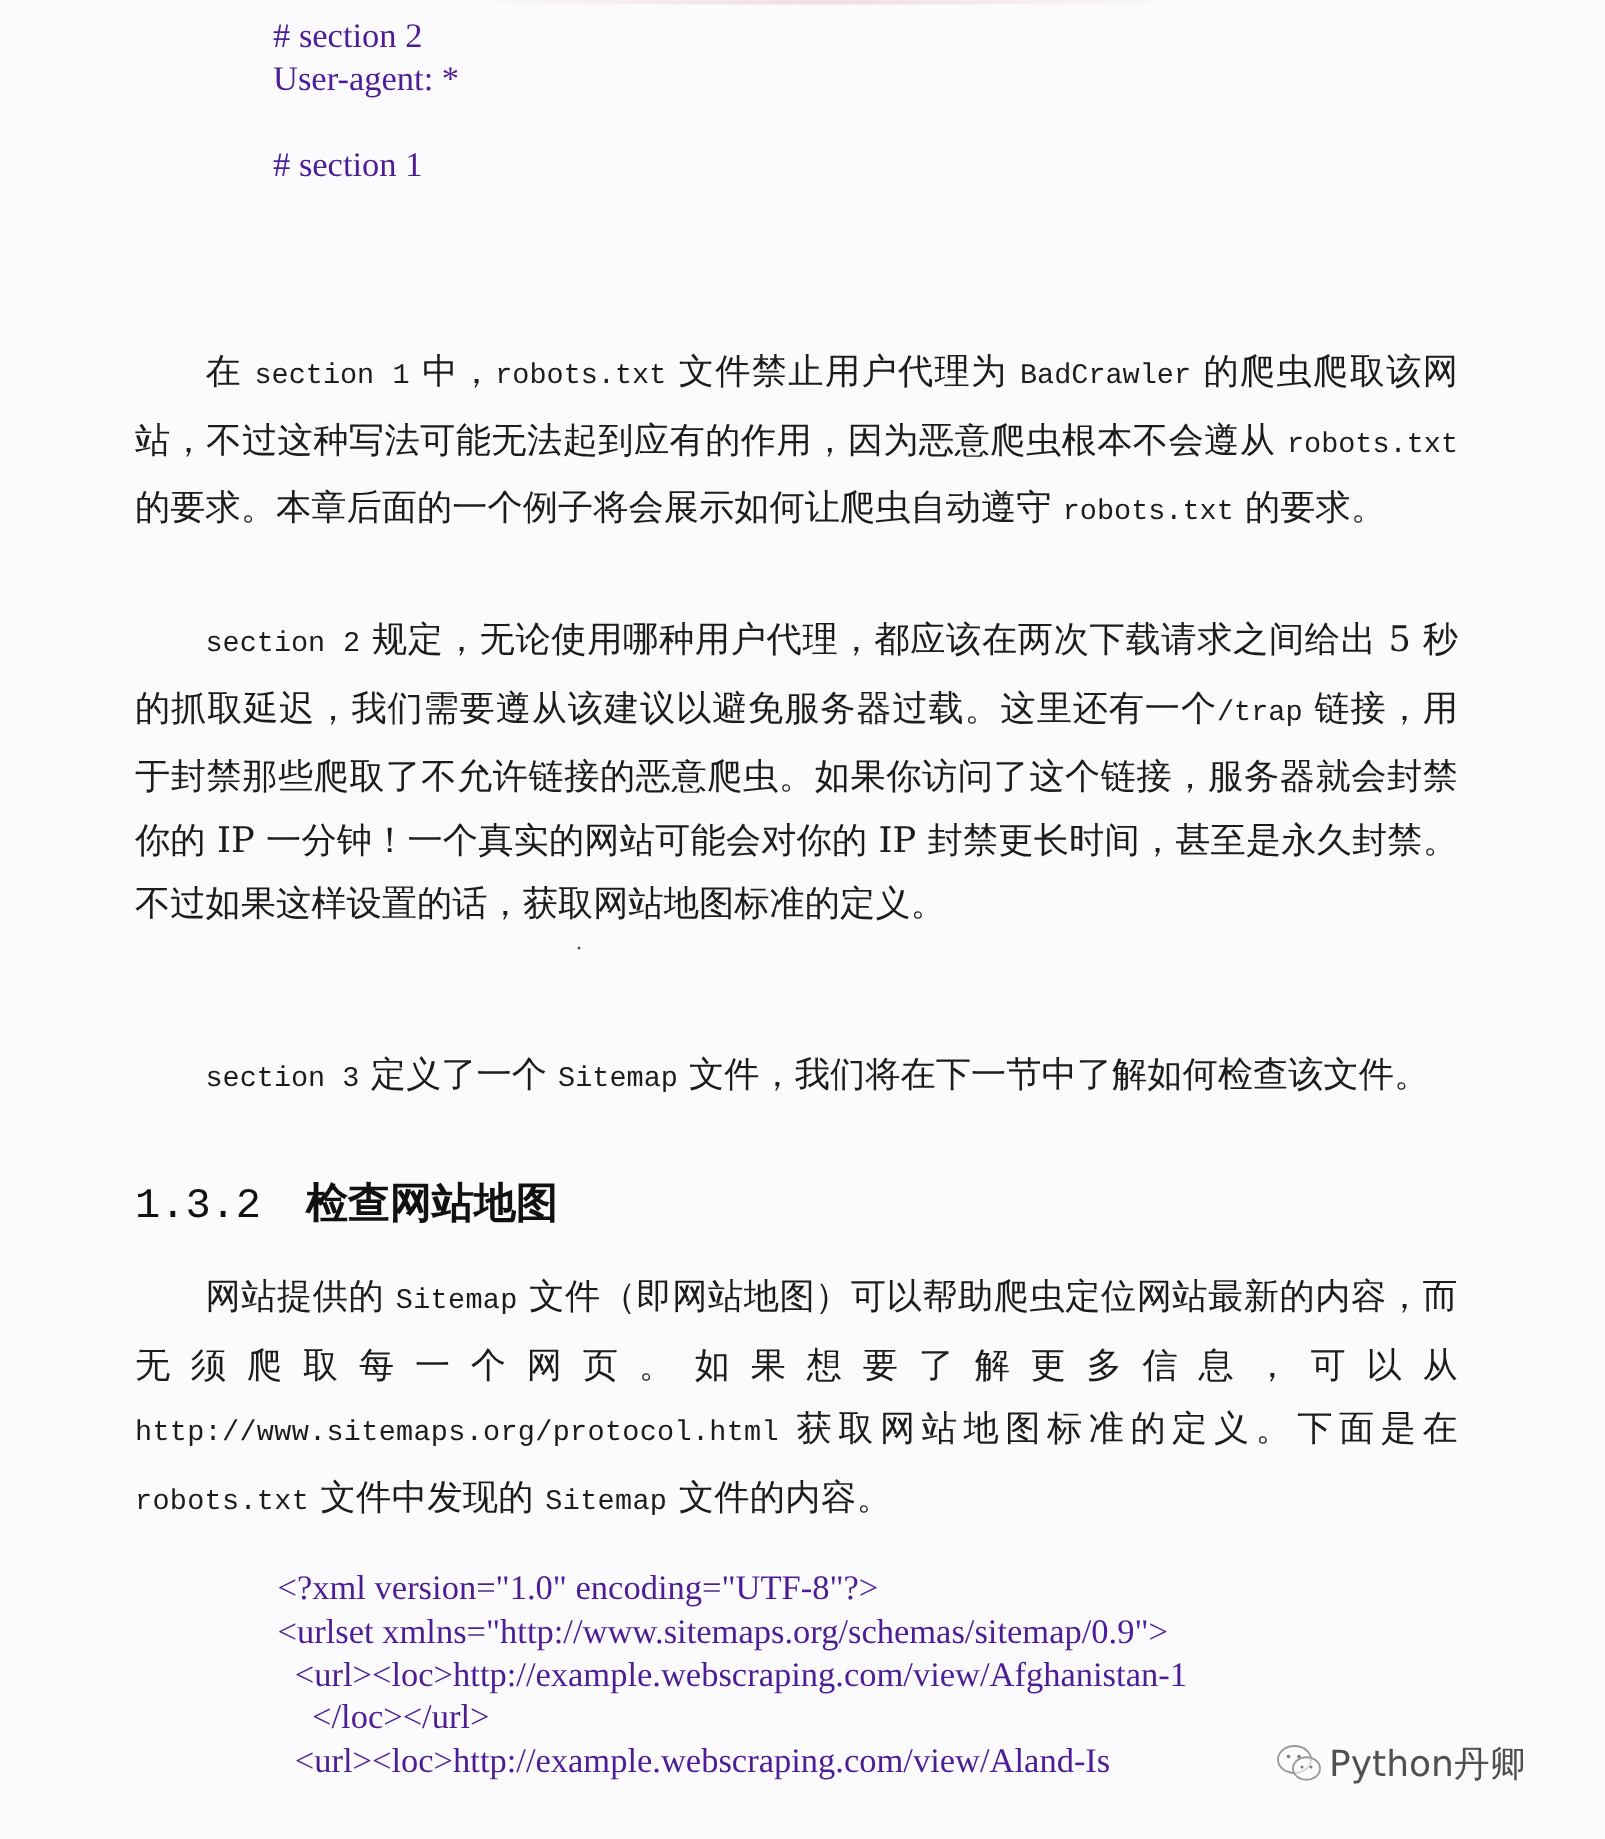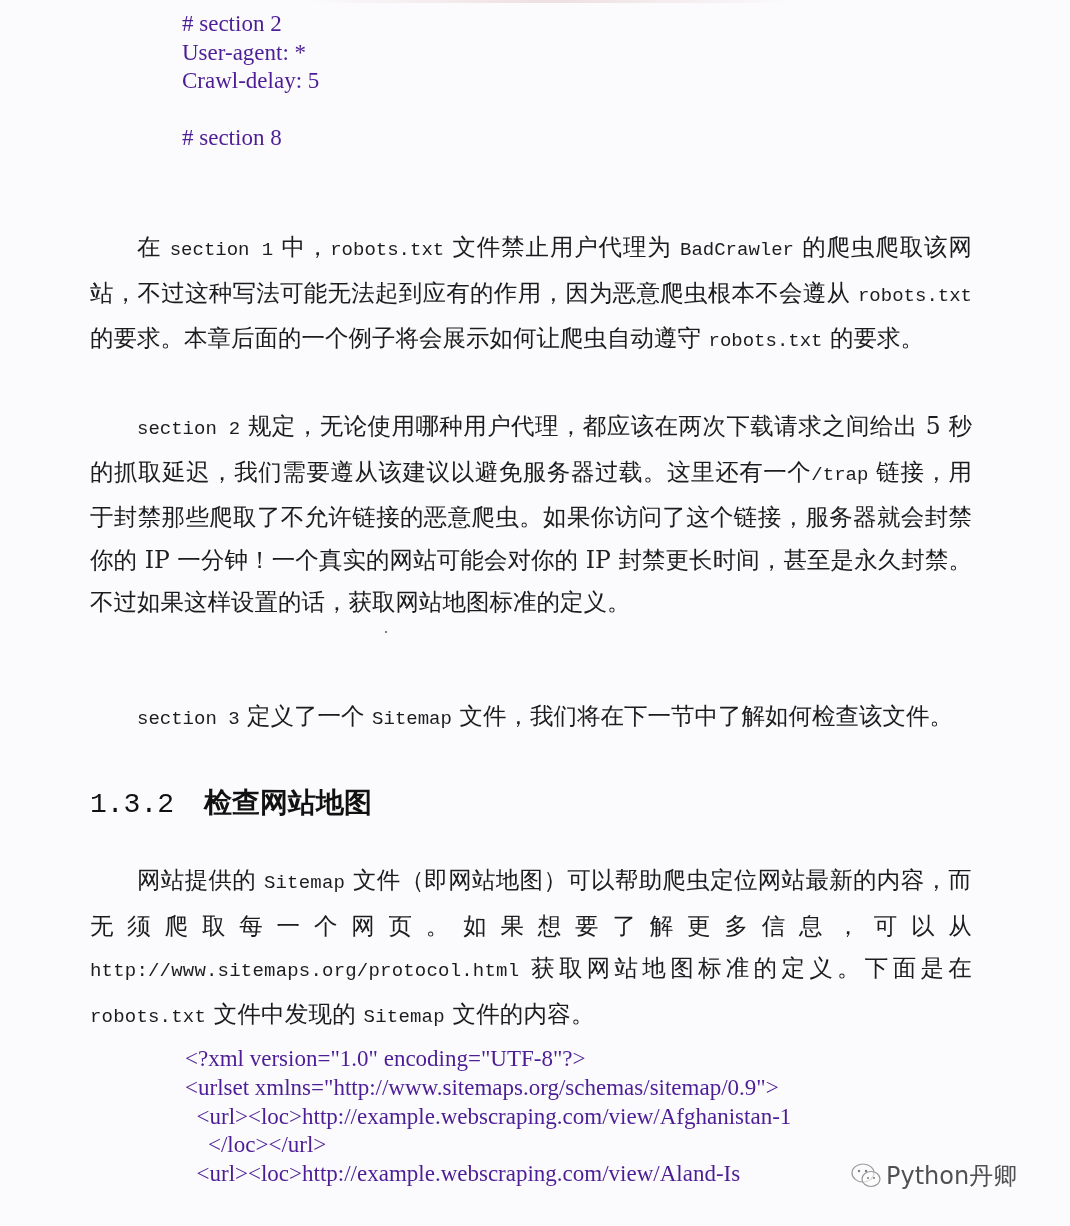--- a/index.html
+++ b/index.html
@@ -51,21 +51,21 @@
     text-indent: 47px;
     color: #1c1c1c;
   }
   .para .mono {
     font-family: "Liberation Mono", "DejaVu Sans Mono", monospace;
     font-size: 19px;
   }
   #p1 { top: 226px; }
   #p2 { top: 405px; }
   #p3 { top: 670px; margin-top: 25px; }
-  #p4 { top: 843px; letter-spacing: 0.2px; margin-top: 16px; }
+  #p4 { top: 843px; letter-spacing: 0.2px; }
 
   .section-heading {
     position: absolute;
     left: 90px;
     top: 780px;
     font-family: Liberation Mono, monospace;
     font-size: 28px;
     line-height: 50px;
     color: #111;
     margin: 0;
@@ -99,21 +99,21 @@
     height: 2px;
     background: #555;
     border-radius: 1px;
   }
 </style>
 </head>
 <body>
 
 <div class="top-cut"></div>
 
-<pre class="code-block" id="code-top"><span class="code-line"># section 2</span><span class="code-line">User-agent: *</span><span class="code-line">Crawl-delay: 5</span><span class="code-line"></span><span class="code-line"># section 8</span></pre>
+<pre class="code-block" id="code-top"><span class="code-line"># section 2</span><span class="code-line">User-agent: *</span><span class="code-line"></span><span class="code-line"># section 1</span></pre>
 
 <p class="para" id="p1"><span>在 </span><span class="mono">section 1</span><span> 中，</span><span class="mono">robots.txt</span><span> 文件禁止用户代理为 </span><span class="mono">BadCrawler</span><span> 的爬虫爬取该网站，不过这种写法可能无法起到应有的作用，因为恶意爬虫根本不会遵从 </span><span class="mono">robots.txt</span><span> 的要求。本章后面的一个例子将会展示如何让爬虫自动遵守 </span><span class="mono">robots.txt</span><span> 的要求。</span></p>
 
 <p class="para" id="p2"><span class="mono">section 2</span><span> 规定，无论使用哪种用户代理，都应该在两次下载请求之间给出 5 秒的抓取延迟，我们需要遵从该建议以避免服务器过载。这里还有一个</span><span class="mono">/trap</span><span> 链接，用于封禁那些爬取了不允许链接的恶意爬虫。如果你访问了这个链接，服务器就会封禁你的 IP 一分钟！一个真实的网站可能会对你的 IP 封禁更长时间，甚至是永久封禁。不过如果这样设置的话，获取网站地图标准的定义。</span></p>
 
 <div class="stray-dot"></div>
 
 <p class="para" id="p3"><span class="mono">section 3</span><span> 定义了一个 </span><span class="mono">Sitemap</span><span> 文件，我们将在下一节中了解如何检查该文件。</span></p>
 
 <h2 class="section-heading"><span class="num">1.3.2</span><span class="title">检查网站地图</span></h2>

